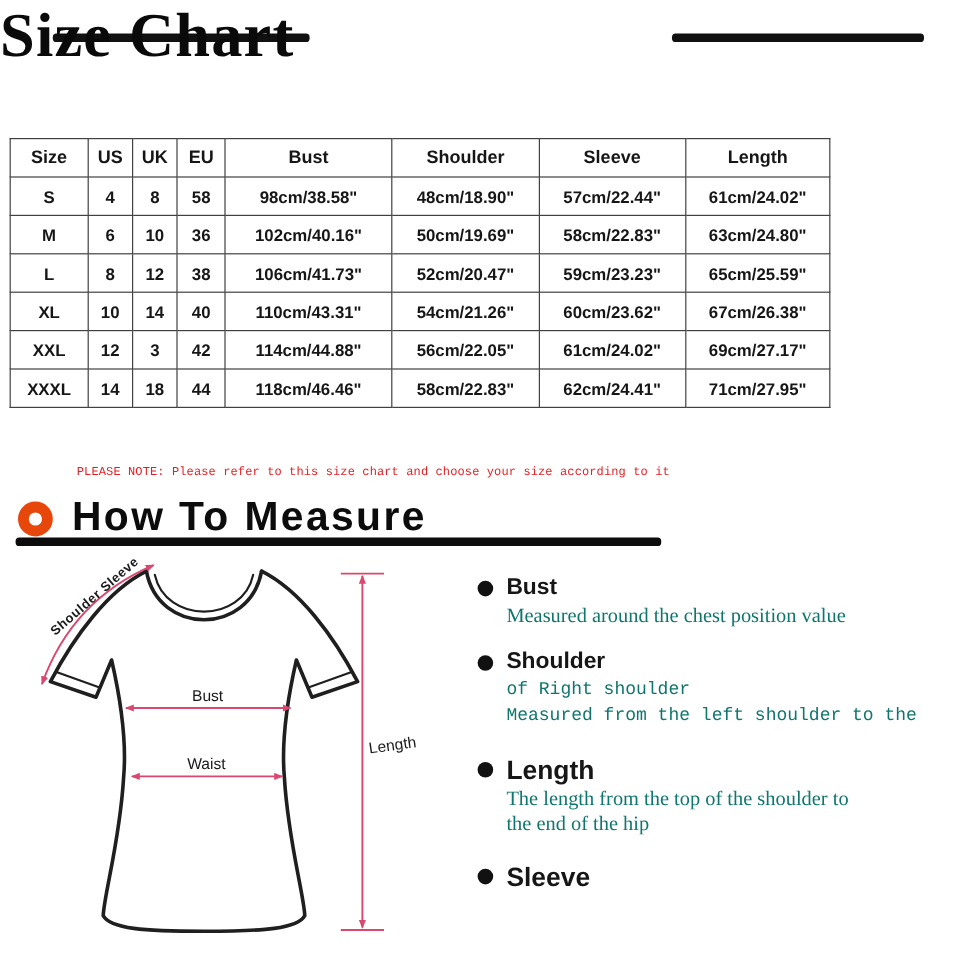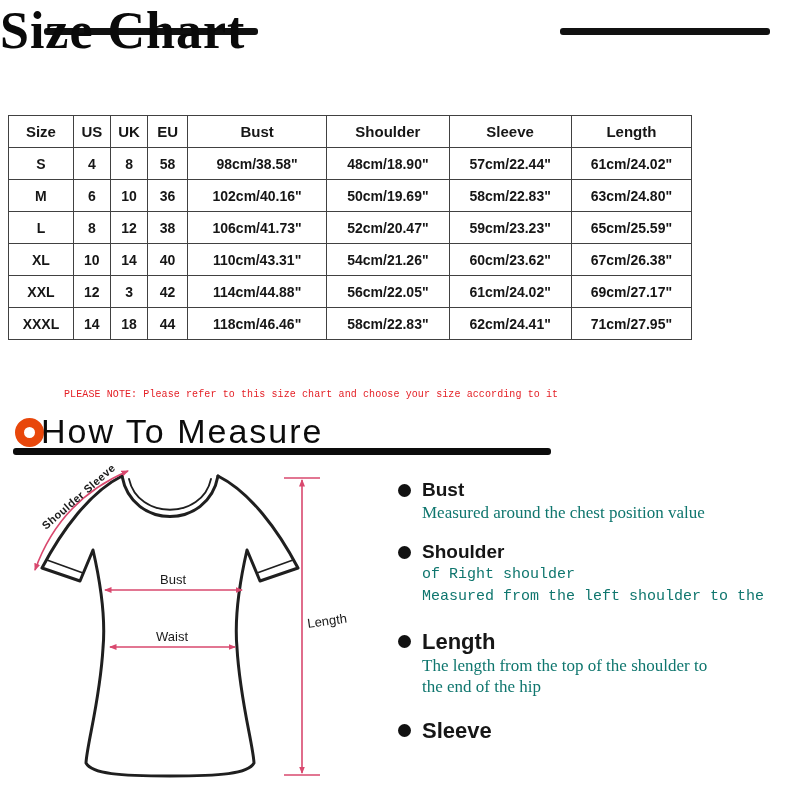--- a/index.html
+++ b/index.html
@@ -22,21 +22,21 @@
   .size-table th{height:31px;font-size:15px;}
   .size-table td{height:31px;font-size:14px;}
 
   
   .note{position:absolute;left:64px;top:389px;font-family:"Liberation Mono",monospace;
         font-size:10px;color:#e41e24;white-space:nowrap;letter-spacing:0.1px;}
 
   
   .ring{position:absolute;left:15px;top:418px;width:11px;height:11px;
         border:9px solid #e8470b;border-radius:50%;}
-  .htm-title{position:absolute;left:41px;top:412px;font-size:34px;font-weight:normal;
+  .htm-title{position:absolute;left:60px;top:412px;font-size:34px;font-weight:bold;
              letter-spacing:2px;color:#0c0c0c;white-space:nowrap;}
   .htm-underline{position:absolute;left:13px;top:448px;width:538px;height:7px;
                  background:#0c0c0c;border-radius:3px;}
 
   
   .diagram{position:absolute;left:10px;top:458px;}
 
   
   .measure-list{position:absolute;left:398px;top:478px;width:396px;}
   .m-item{display:flex;gap:11px;margin-bottom:17px;}

